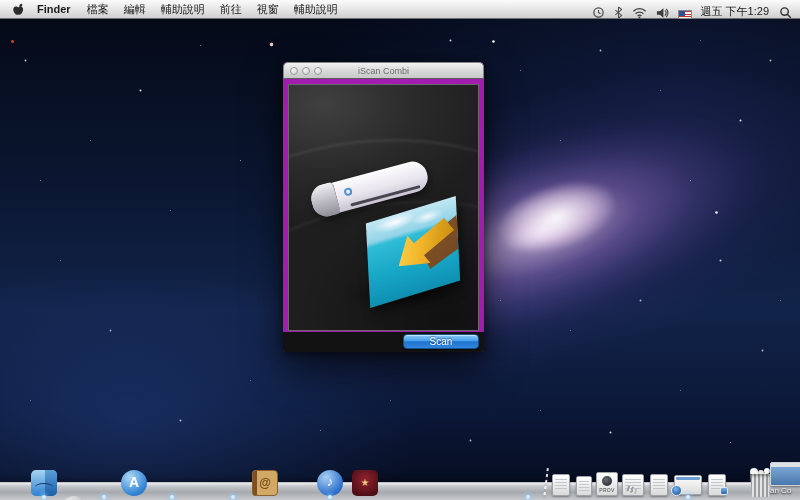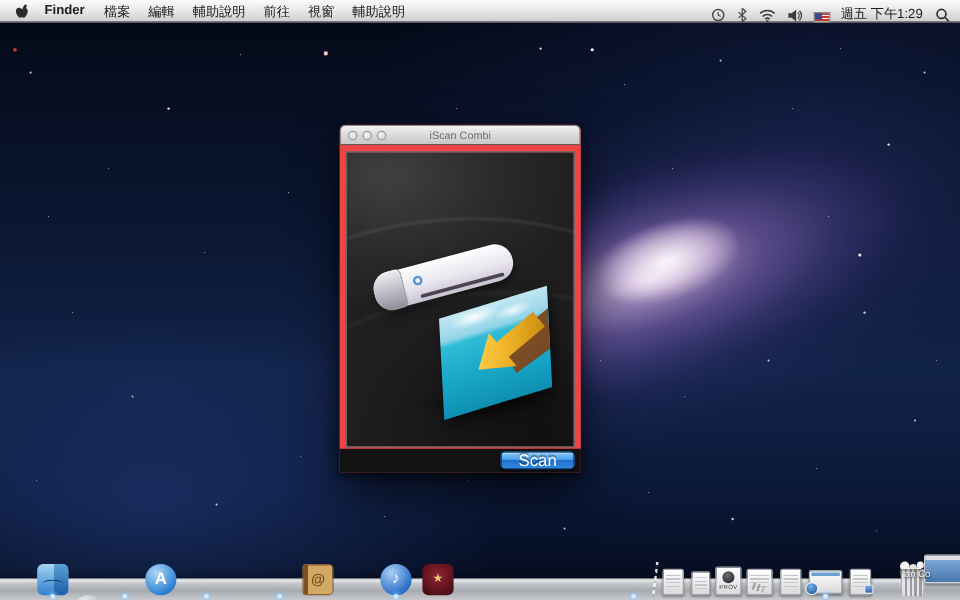--- a/index.html
+++ b/index.html
@@ -62,22 +62,22 @@
   .mb-right { position:absolute; right:0; top:0; height:19px; display:flex; align-items:flex-end; }
   .mb-right .mbicon { margin-right:9px; display:flex; align-items:center; }
   .flag { width:14px; height:9px; position:relative; border:.5px solid #888;
     background:repeating-linear-gradient(180deg,#c0392b 0 1.3px,#f2f2f2 1.3px 2.6px); }
   .flag::before { content:""; position:absolute; left:0; top:0; width:6px; height:4.5px; background:#3a4a8e; }
   .mb-clock { font-size:11px; margin-right:10px; white-space:nowrap; }
   svg.mi { display:block; }
 
   
   .win { position:absolute; left:283px; top:62px; width:201px; height:290px;
-    border-radius:5px 5px 2px 2px; background:#ef4444;
-    box-shadow:0 16px 38px rgba(0,0,0,.65), 0 2px 8px rgba(0,0,0,.5); z-index:40;margin-top:42px; }
+    border-radius:5px 5px 2px 2px; background:#a21caf;
+    box-shadow:0 16px 38px rgba(0,0,0,.65), 0 2px 8px rgba(0,0,0,.5); z-index:40; }
   .titlebar { position:absolute; left:0; top:0; right:0; height:17px;
     border-radius:5px 5px 0 0; border:1px solid #878787; border-bottom-color:#5c5c5c;
     background:linear-gradient(180deg,#f2f2f2 0%,#dadada 50%,#c8c8c8 100%);
     display:flex; align-items:center; justify-content:center; }
   .wtitle { font-size:9px; color:#6e6e6e; }
   .lights { position:absolute; left:6px; top:4px; display:flex; gap:4px; }
   .light { width:8px; height:8px; border-radius:50%; border:1px solid #9a9a9a;
     background:radial-gradient(circle at 35% 30%, #f4f4f4, #cfcfcf); }
   .panel { position:absolute; left:5px; right:5px; top:22px; height:247px;
     border:1px solid #696969; overflow:hidden;
@@ -121,22 +121,22 @@
     clip-path:polygon(0 50%, 40% 0, 40% 28%, 100% 28%, 100% 72%, 40% 72%, 40% 100%);
     background:linear-gradient(135deg,#ffd95e 0%,#f2b52a 45%,#c08409 100%);
     filter:drop-shadow(2px 3px 3px rgba(0,0,0,.5)); }
 
   
   .statusbar { position:absolute; left:0; right:0; bottom:0; height:20px;
     background:#121212; border-radius:0 0 2px 2px; }
   .status-field { position:absolute; left:1px; top:1px; width:125px; height:17px;
     background:#000; border:1px solid #2d2d2d; color:#fff; font-size:9px;
     line-height:15px; padding-left:4px; white-space:nowrap; overflow:hidden; }
-  .scan-btn { position:absolute; right:5px; top:2px; width:62px; height:15px;
-    border-radius:4px; border:1px solid #16508e; color:#fff; font-size:14px;
+  .scan-btn { position:absolute; right:5px; top:2px; width:76px; height:15px;
+    border-radius:4px; border:1px solid #16508e; color:#fff; font-size:10px;
     text-align:center; line-height:13px; text-shadow:0 -1px 1px rgba(0,0,0,.45);
     background:linear-gradient(180deg,#8ccaf6 0%,#47a0ec 45%,#1f72ce 52%,#3186de 100%);
     box-shadow:inset 0 1px 0 rgba(255,255,255,.55), 0 1px 2px rgba(0,0,0,.6); }
 
   
   .dock { position:absolute; left:0; bottom:0; width:800px; height:34px; z-index:60; }
   .shelf { position:absolute; left:0; top:17px; width:800px; height:17px;
     background:linear-gradient(180deg,#eceded 0%,#c2c5c9 20%,#a6a9ae 55%,#c8cacd 100%);
     box-shadow:0 -1px 0 rgba(255,255,255,.75), 0 -3px 6px rgba(0,0,0,.35); }
   .di { position:absolute; top:4px; width:26px; height:26px; }
@@ -185,22 +185,22 @@
     clip-path:polygon(8% 0, 92% 0, 83% 100%, 17% 100%);
     background:repeating-linear-gradient(90deg,#e4e4e4 0 2px,#9c9da0 2px 4px);
     box-shadow:inset 0 2px 3px rgba(0,0,0,.35); }
   .paper { position:absolute; left:3px; top:-1px; width:8px; height:8px; border-radius:50%;
     background:#f4f4f2; box-shadow:7px 1px 0 -1px #e7e7e3, 13px -1px 0 -1px #fbfbf9, 4px 5px 0 0 #dededa, 11px 5px 0 0 #efefeb; }
 
   .corner-win { position:absolute; left:770px; top:-4px; width:32px; height:24px;
     border:1px solid #cdd2d8; border-radius:2px; overflow:hidden;
     background:linear-gradient(180deg,#dde1e5 0 4px, #7aa6d6 4px, #4a77ac 100%);
     box-shadow:0 1px 3px rgba(0,0,0,.5); }
-  .corner-label { position:absolute; left:754px; top:8px; font-size:8px; color:#f2f2f2;
-    text-shadow:0 1px 2px #000; white-space:nowrap; }
+  .corner-label { position:absolute; left:754px; top:20px; font-size:8px; color:#f2f2f2;
+    text-shadow:0 1px 2px #000; white-space:nowrap;padding-left:16px; }
 </style>
 </head>
 <body>
 
 <div class="screen">
   <div class="wallpaper"></div>
   <div class="galaxy"></div>
   <div class="stars"></div>
 
   <div class="menubar">

